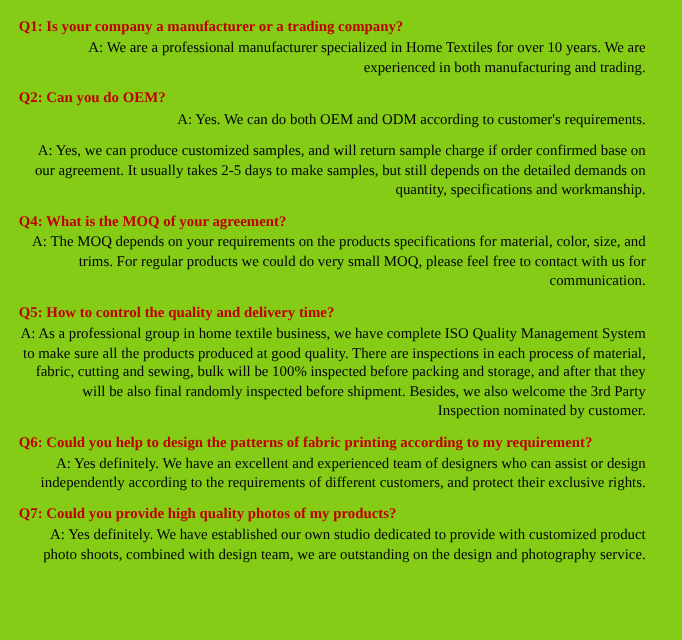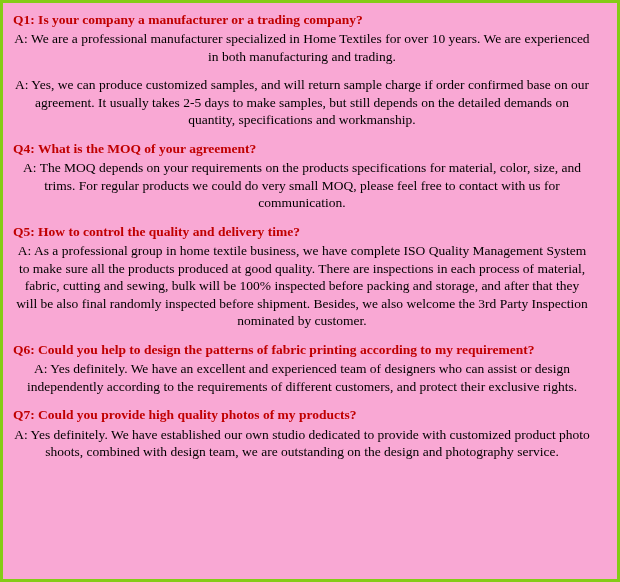--- a/index.html
+++ b/index.html
@@ -11,55 +11,59 @@
     height: 582px;
     background: #ffffff;
     font-family: "Liberation Serif", "DejaVu Serif", serif;
     color: #000000;
     overflow: hidden;
   }
   .faq-sheet {
     box-sizing: border-box;
     width: 620px;
     height: 582px;
-    border: 3px solid #84cc16;
+    border: 7px solid #84cc16;
     padding: 8px 26px 0 10px;
-    background: #f9a8d4;
+    background: #84cc16;
   }
   .faq-block {
     margin-bottom: 11px;
   }
   .faq-block:last-child {
     margin-bottom: 0;
   }
   .question {
     color: #c00000;
     font-weight: bold;
     font-size: 13.5px;
     line-height: 1.28;
     margin: 0 0 2px 0;
   }
   .answer {
     color: #000000;
     font-size: 13.5px;
     line-height: 1.30;
     margin: 0;
-    text-align: center;
+    text-align: right;
   }
 </style>
 </head>
 <body>
 
 <div class="faq-sheet">
 
   <div class="faq-block">
     <p class="question">Q1: Is your company a manufacturer or a trading company?</p>
     <p class="answer">A: We are a professional manufacturer specialized in Home Textiles for over 10 years. We are experienced in both manufacturing and trading.</p>
   </div>
 
+  <div class="faq-block">
+    <p class="question">Q2: Can you do OEM?</p>
+    <p class="answer">A: Yes. We can do both OEM and ODM according to customer's requirements.</p>
+  </div>
 
   <div class="faq-block">
     <p class="answer">A: Yes, we can produce customized samples, and will return sample charge if order confirmed base on our agreement. It usually takes 2-5 days to make samples, but still depends on the detailed demands on quantity, specifications and workmanship.</p>
   </div>
 
   <div class="faq-block">
     <p class="question">Q4: What is the MOQ of your agreement?</p>
     <p class="answer">A: The MOQ depends on your requirements on the products specifications for material, color, size, and trims. For regular products we could do very small MOQ, please feel free to contact with us for communication.</p>
   </div>
 

